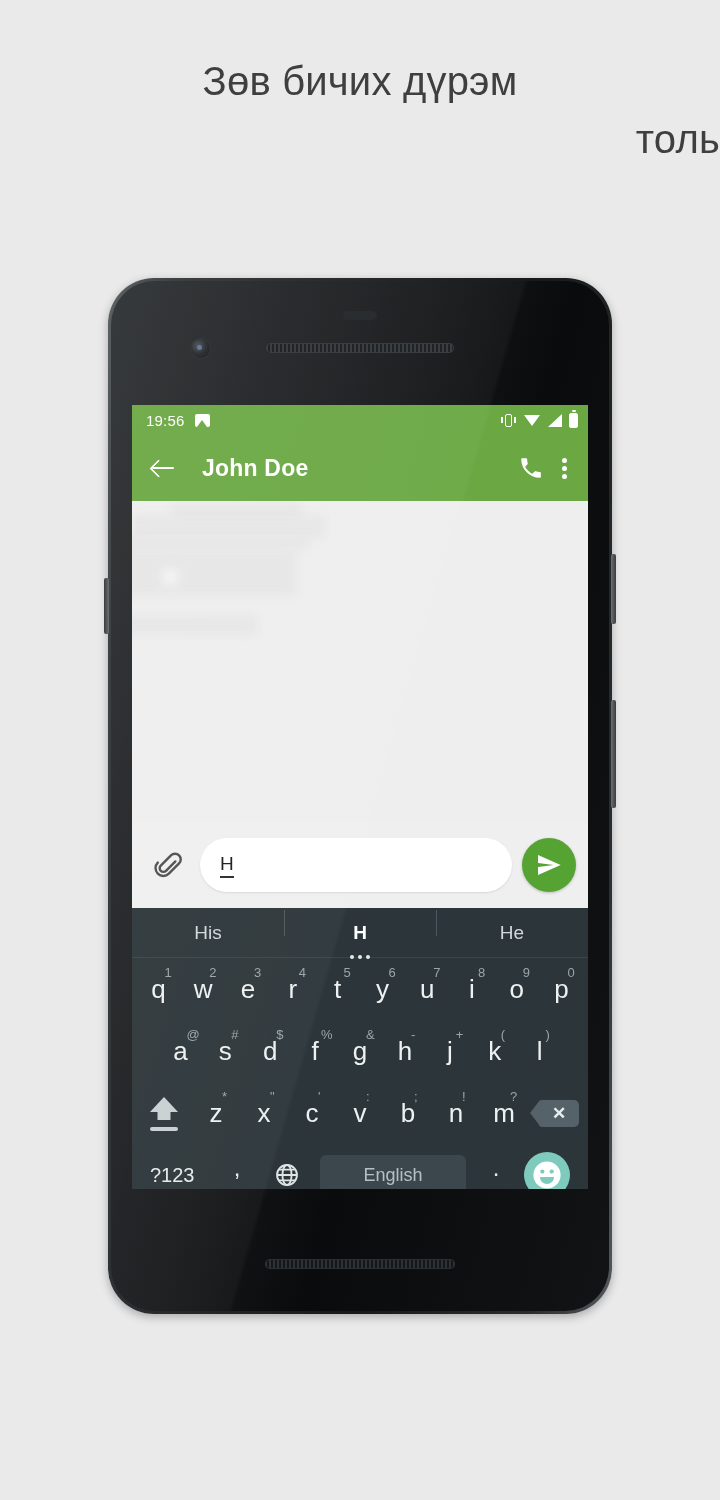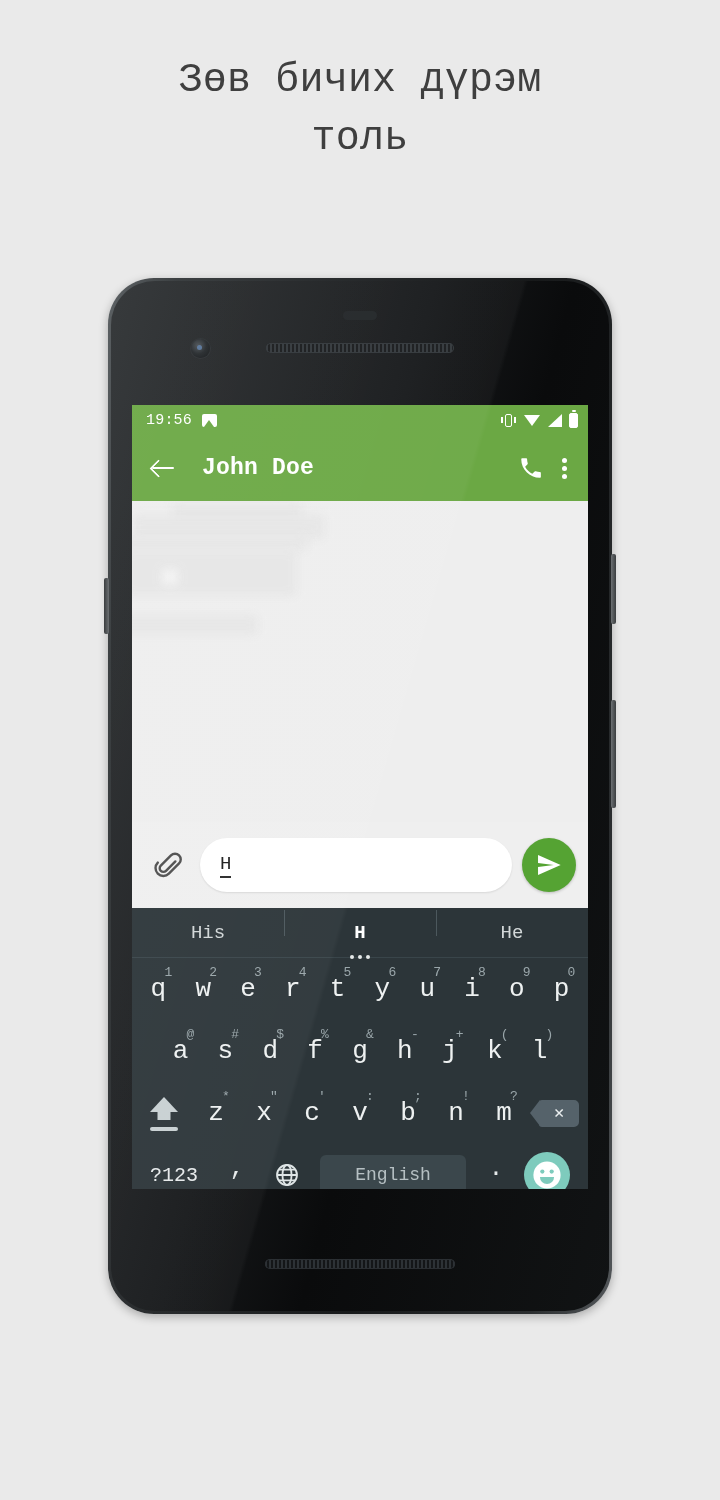--- a/index.html
+++ b/index.html
@@ -2,30 +2,30 @@
 <html><head>
 <meta charset="utf-8">
 <style>
   * { box-sizing: border-box; margin: 0; padding: 0; }
   html, body {
     width: 720px; height: 1500px;
     background: #eaeaea;
     font-family: "Liberation Sans", sans-serif;
     overflow: hidden;
   }
-  .page { position: relative; width: 720px; height: 1053px; background: #eaeaea; font-family: Liberation Mono, monospace; }
+  .page { position: relative; width: 720px; height: 1053px; background: #eaeaea; }
 
   
   .headline {
     position: absolute; left: 0; top: 52px; width: 720px;
     text-align: center; color: #3f3f3f;
     font-size: 40px; line-height: 58px; font-weight: 400;
     letter-spacing: .2px;
   }
-  .headline .l2 { display: block; }
+  .headline .l2 { display: block; text-align: right; }
 
   
   .phone {
     position: absolute; left: 108px; top: 278px;
     width: 504px; height: 1036px;
     border-radius: 46px;
     background: linear-gradient(100deg,#5e6366 0%,#3c4042 10%,#2b2e30 30%,#17191a 62%,#2a2d2f 88%,#55595c 100%);
     box-shadow: 0 3px 10px rgba(0,0,0,.28);
     padding: 3px;
   }

